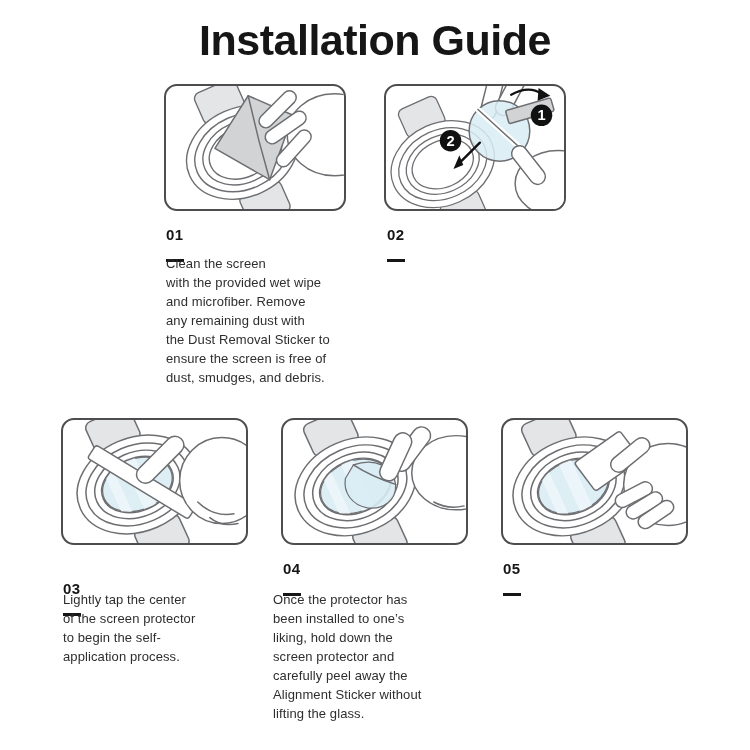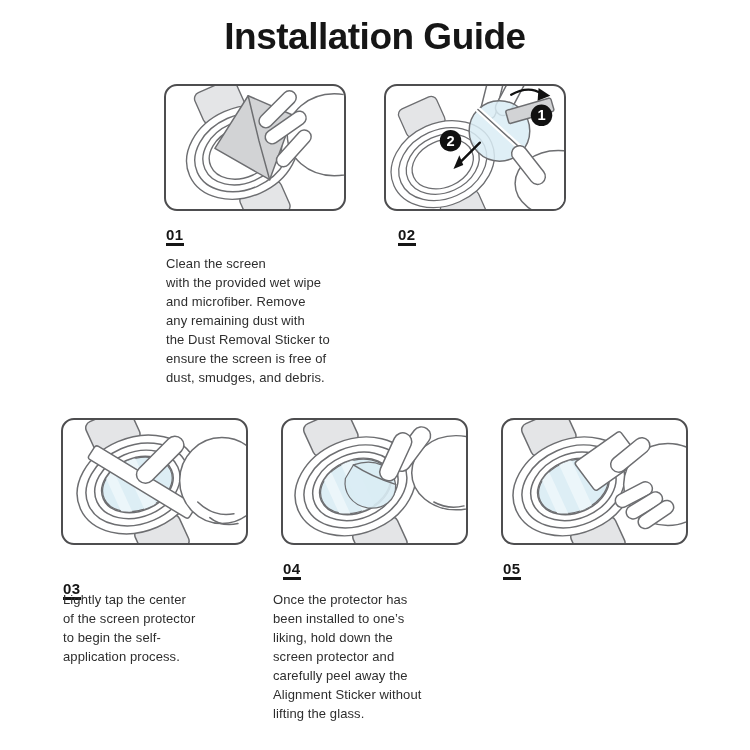--- a/index.html
+++ b/index.html
@@ -3,43 +3,43 @@
 <meta charset="utf-8">
 <style>
   * { margin:0; padding:0; box-sizing:border-box; }
   html,body { background:#ffffff; }
   #page {
     position:relative; width:750px; height:750px; background:#fff;
     font-family:"Liberation Sans", sans-serif; overflow:hidden;
   }
   .title {
     position:absolute; left:0; top:16px; width:750px; text-align:center;
-    font-size:37px; font-weight:700; letter-spacing:-0.5px; color:var(--title);
+    font-size:43px; font-weight:700; letter-spacing:-0.5px; color:var(--title);
   }
   .panel {
     position:absolute; border:2px solid var(--panel_border); border-radius:13px;
     background:#fff; overflow:hidden;
   }
   .panel svg { display:block; width:100%; height:100%; }
   .p1 { left:164px; top:84px;  width:182px; height:127px; }
   .p2 { left:384px; top:84px;  width:182px; height:127px; }
   .p3 { left:61px;  top:418px; width:187px; height:127px; }
   .p4 { left:281px; top:418px; width:187px; height:127px; }
   .p5 { left:501px; top:418px; width:187px; height:127px; }
   .step-num {
     position:absolute; display:inline-block; font-size:15px; font-weight:700;
     color:var(--title); letter-spacing:0.5px;
-    border-bottom:3px solid var(--title); padding-bottom:0;
+    border-bottom:3px solid var(--title); padding-bottom:16px;
   }
   .step-text {
     position:absolute; white-space:pre-line; font-size:13px; line-height:19px;
     color:var(--text); letter-spacing:0.1px;
   }
   .n1 { left:166px; top:226px; }  .t1 { left:166px; top:254px; width:205px; }
-  .n2 { left:398px; top:226px; }  .t2 { left:386px; top:254px; width:205px; }
+  .n2 { left:387px; top:226px; }  .t2 { left:386px; top:254px; width:205px; }
   .n3 { left:63px;  top:560px;margin-top:20px; }  .t3 { left:63px;  top:590px; width:212px; }
   .n4 { left:283px; top:560px; }  .t4 { left:273px; top:590px; width:212px; }
   .n5 { left:503px; top:560px; }  .t5 { left:503px; top:590px; width:212px; }
 
   
   .ring  { fill:#fff; stroke:var(--line_art); stroke-width:1.5; }
   .band  { fill:var(--gray_fill); stroke:var(--line_art); stroke-width:1.5; }
   .hand, .finger { fill:#fff; stroke:var(--line_art); stroke-width:1.5; }
   .wipe  { fill:var(--wipe_gray); stroke:var(--line_art); stroke-width:1.5; stroke-linejoin:round; }
   .protector { fill:var(--film_blue); fill-opacity:.85; stroke:var(--line_art); stroke-width:1.5; }

